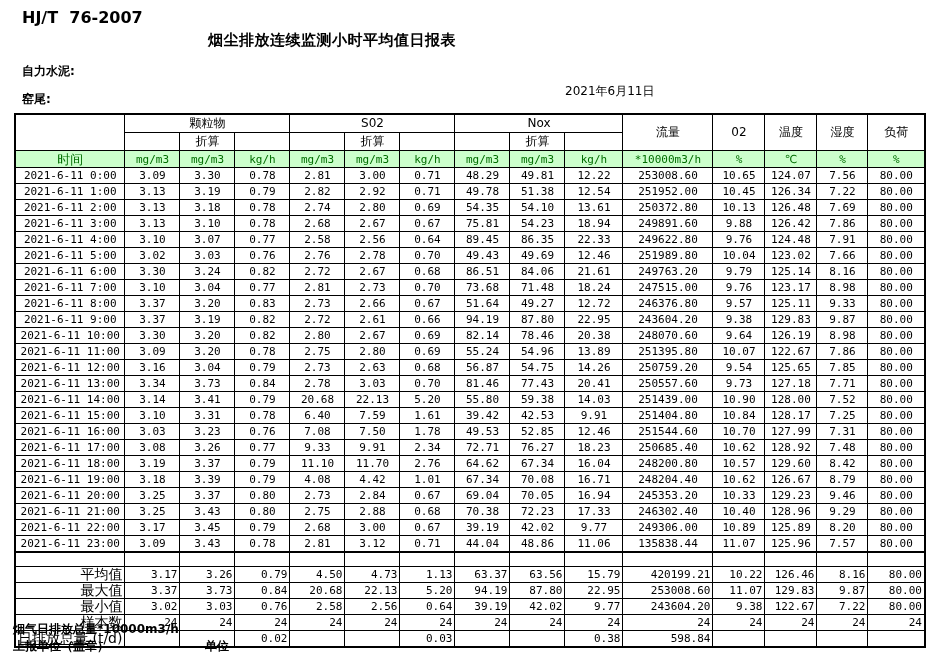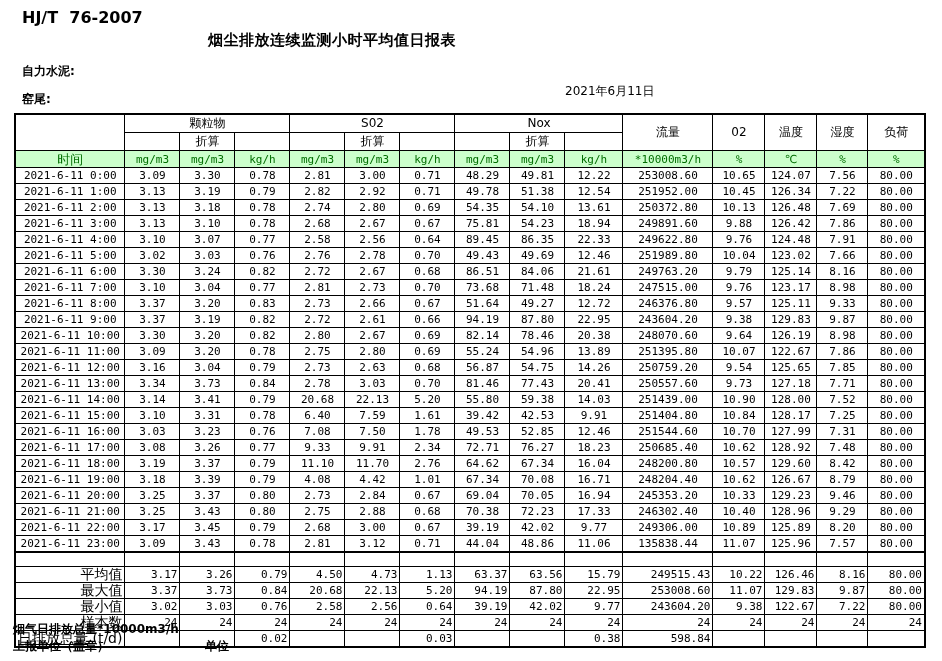--- a/index.html
+++ b/index.html
@@ -564,21 +564,21 @@
           <td class="lbl">平均值</td>
           <td>3.17</td>
           <td>3.26</td>
           <td>0.79</td>
           <td>4.50</td>
           <td>4.73</td>
           <td>1.13</td>
           <td>63.37</td>
           <td>63.56</td>
           <td>15.79</td>
-          <td>249515.43</td>
+          <td>420199.21</td>
           <td>10.22</td>
           <td>126.46</td>
           <td>8.16</td>
           <td>80.00</td>
         </tr>
         <tr class="sum">
           <td class="lbl">最大值</td>
           <td>3.37</td>
           <td>3.73</td>
           <td>0.84</td>

